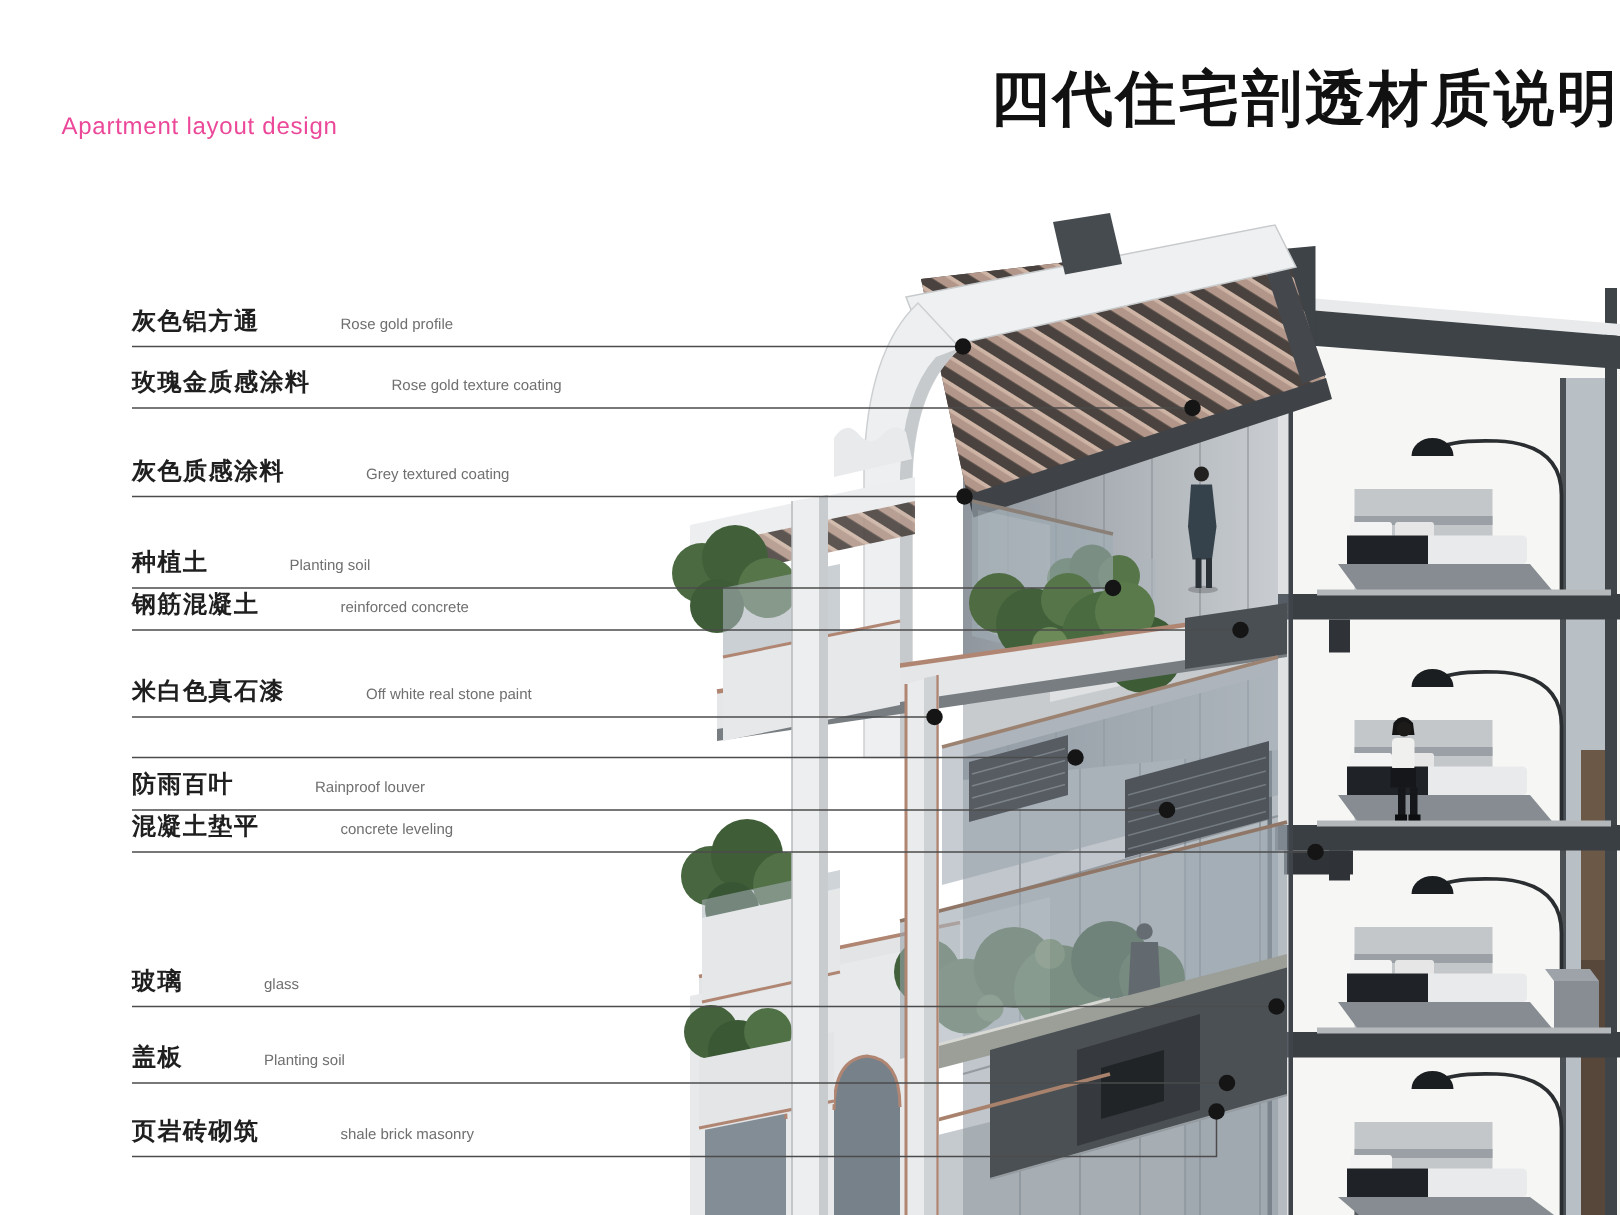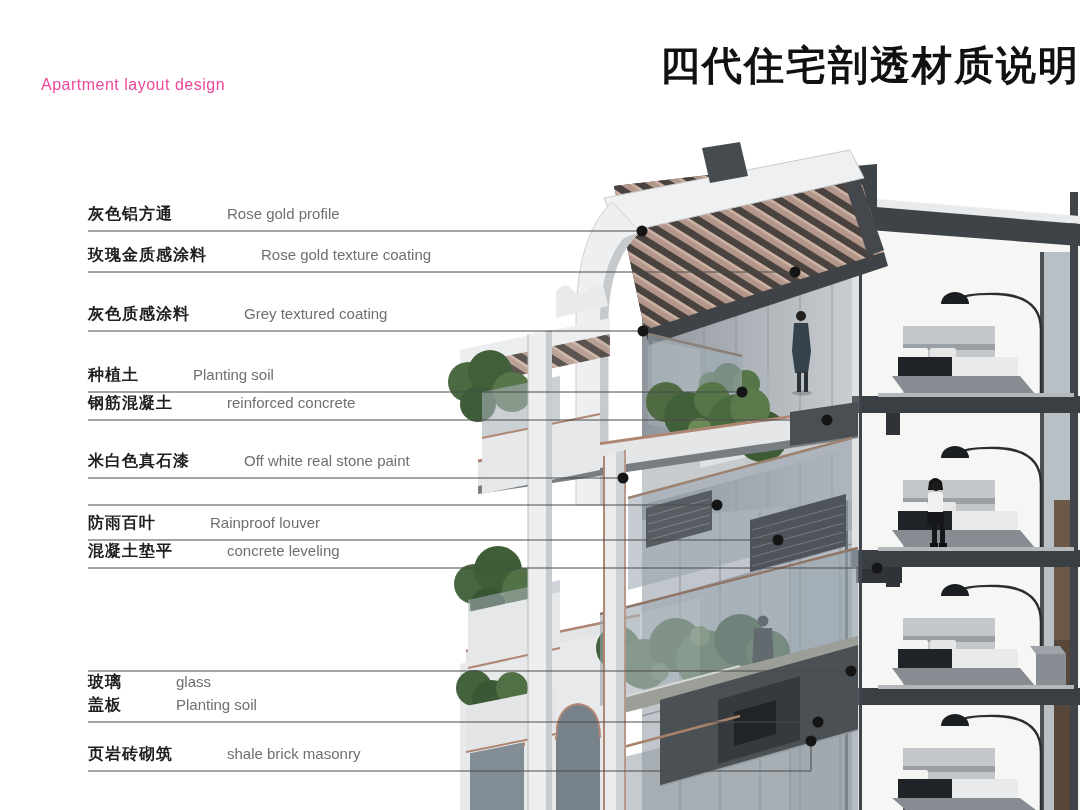--- a/index.html
+++ b/index.html
@@ -4,21 +4,21 @@
 <style>
   html,body{margin:0;padding:0;background:#ffffff;}
   #stage{position:relative;width:1080px;height:810px;margin:0 auto;background:#ffffff;overflow:hidden;
          font-family:"Liberation Sans","DejaVu Sans",sans-serif;}
   .title-cn{position:absolute;top:38px;left:0;width:100%;text-align:right;
             font-size:40px;font-weight:bold;color:#111;letter-spacing:2px;}
   .title-en{position:absolute;top:76px;left:0;width:100%;text-align:left;
             font-size:16px;color:#ec4899;letter-spacing:.5px;padding-left:41px;}
   .mat-label{position:absolute;left:88px;display:flex;align-items:baseline;gap:18px;white-space:nowrap;}
   .mat-label .cn{font-size:16px;font-weight:bold;color:#1f1f1f;letter-spacing:1px;}
-  .mat-label .en{font-size:15px;color:#6f6f6f;padding-left:36px;}
+  .mat-label .en{font-size:10px;color:#6f6f6f;padding-left:36px;}
   svg{position:absolute;inset:0;}
 </style>
 </head>
 <body>
 
 <div id="stage">
 
   <div class="title-cn">四代住宅剖透材质说明</div>
   <div class="title-en">Apartment layout design</div>
 
@@ -47,21 +47,21 @@
     <span class="en">Off white real stone paint</span>
   </div>
   <div class="mat-label" style="top:541px">
     <span class="cn">混凝土垫平</span>
     <span class="en">concrete leveling</span>
   </div>
   <div class="mat-label" style="top:513px">
     <span class="cn">防雨百叶</span>
     <span class="en">Rainproof louver</span>
   </div>
-  <div class="mat-label" style="top:672px">
+  <div class="mat-label" style="top:644px">
     <span class="cn">玻璃</span>
     <span class="en">glass</span>
   </div>
   <div class="mat-label" style="top:695px">
     <span class="cn">盖板</span>
     <span class="en">Planting soil</span>
   </div>
   <div class="mat-label" style="top:744px">
     <span class="cn">页岩砖砌筑</span>
     <span class="en">shale brick masonry</span>

